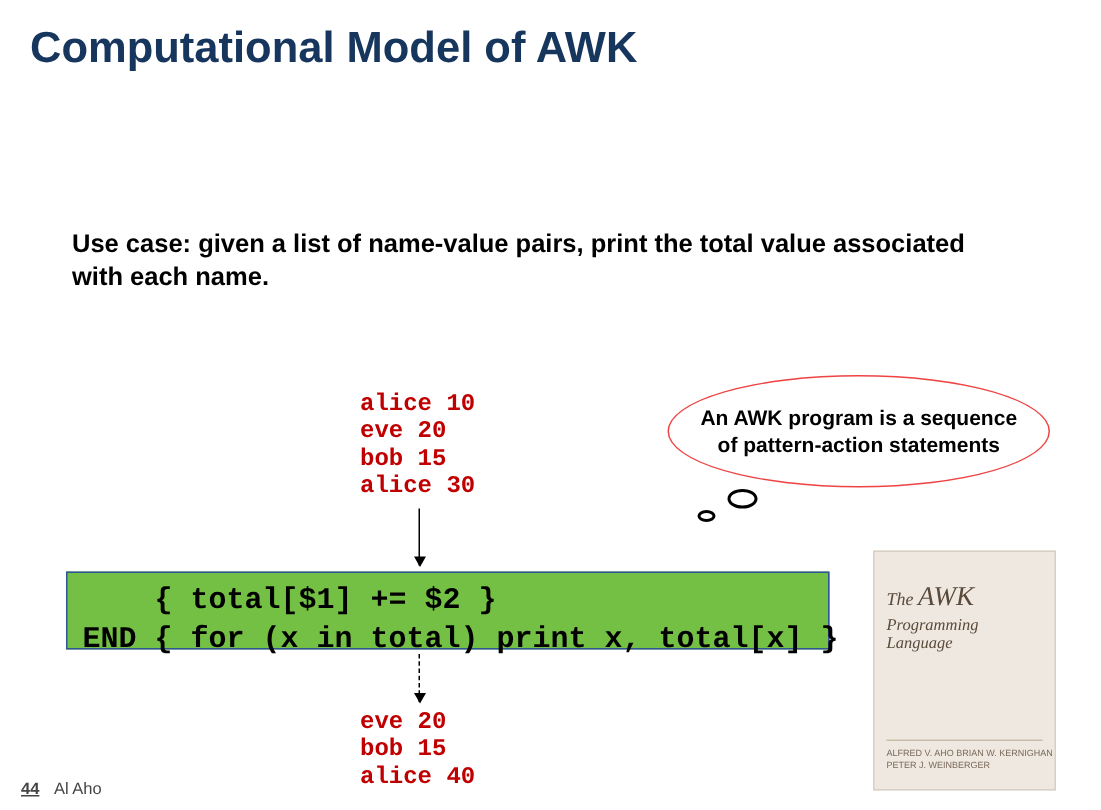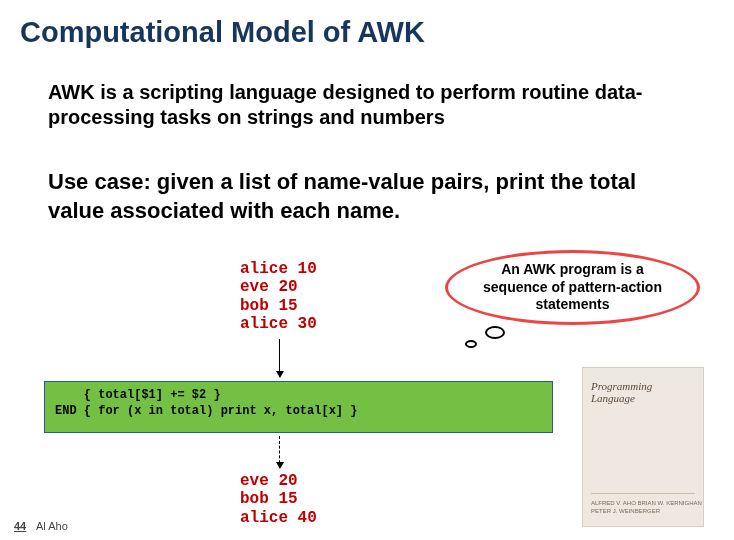--- a/index.html
+++ b/index.html
@@ -1,27 +1,27 @@
 <!DOCTYPE html>
 <html><head>
 <meta charset="utf-8">
 <style>
   * { box-sizing: border-box; margin: 0; padding: 0; }
   html, body { width: 734px; height: 540px; font-family: Arial, Helvetica, sans-serif; background: #fff; color: #000; }
   .slide { position: relative; width: 734px; height: 540px; overflow: hidden; }
   .title { position: absolute; left: 20px; top: 16px; font-size: 29px; font-weight: bold; color: #17365d; }
   .desc { position: absolute; left: 48px; top: 80px; right: 38px; font-size: 20px; font-weight: bold; line-height: 1.25; }
-  .usecase { position: absolute; left: 48px; top: 168px; right: 60px; font-size: 22px; font-weight: bold; line-height: 1.3; }
+  .usecase { position: absolute; left: 48px; top: 152px; right: 60px; font-size: 17px; font-weight: bold; line-height: 1.3; }
   .input-data { position: absolute; left: 240px; top: 260px; font-family: "Courier New", monospace; font-size: 16px; font-weight: bold; color: #c00000; white-space: pre; line-height: 1.15; }
   .callout { position: absolute; left: 445px; top: 250px; width: 260px; height: 100px; }
-  .callout-bubble { position: absolute; left: 0; top: 0; width: 255px; height: 75px; border: 3px solid #ef4444; border-radius: 50%; background: #fff; display: flex; align-items: center; justify-content: center; padding: 6px 20px; z-index: 3; }
+  .callout-bubble { position: absolute; left: 0; top: 0; width: 255px; height: 75px; border: 1px solid #ef4444; border-radius: 50%; background: #fff; display: flex; align-items: center; justify-content: center; padding: 6px 20px; z-index: 3; }
   .callout-text { font-size: 14px; font-weight: bold; text-align: center; line-height: 1.25; }
   .tail1 { position: absolute; left: 40px; top: 76px; width: 20px; height: 13px; border: 2.5px solid #000; border-radius: 50%; background: #fff; z-index: 2; }
   .tail2 { position: absolute; left: 20px; top: 90px; width: 12px; height: 8px; border: 2.5px solid #000; border-radius: 50%; background: #fff; z-index: 2; }
-  .code-box { position: absolute; left: 44px; top: 381px; width: 509px; height: 52px; background: #74c044; border: 1px solid #2f5597; padding: 6px 10px; font-family: "Courier New", monospace; font-size: 12px; font-weight: bold; white-space: pre; line-height: 1.3; }
+  .code-box { position: absolute; left: 44px; top: 381px; width: 509px; height: 52px; background: #74c044; border: 1px solid #2f5597; padding: 6px 10px; font-family: "Courier New", monospace; font-size: 20px; font-weight: bold; white-space: pre; line-height: 1.3; }
   .arrow-down { position: absolute; width: 1px; background: #000; }
   .arrow-down::after { content: ""; position: absolute; bottom: -1px; left: -3.5px; border-left: 4px solid transparent; border-right: 4px solid transparent; border-top: 7px solid #000; }
   .arrow1 { left: 279px; top: 339px; height: 38px; }
   .arrow2 { left: 279px; top: 436px; height: 32px; border-left: 1px dashed #000; background: transparent; }
   .arrow2::after { left: -4.5px; }
   .output-data { position: absolute; left: 240px; top: 472px; font-family: "Courier New", monospace; font-size: 16px; font-weight: bold; color: #c00000; white-space: pre; line-height: 1.15; }
   .book { position: absolute; right: 30px; top: 367px; width: 122px; height: 160px; background: #efe8e0; border: 1px solid #d8cfc4; padding: 10px 8px; }
   .book-brand { font-size: 7px; color: #666; letter-spacing: 0.5px; }
   .book-title { font-family: Georgia, 'Times New Roman', serif; font-size: 12px; font-style: italic; color: #5a4a3a; margin-top: 8px; line-height: 1.25; }
   .book-title .big { font-size: 18px; }
@@ -31,21 +31,20 @@
   .page-num { position: absolute; left: 14px; bottom: 8px; font-size: 11px; font-weight: bold; color: #444; text-decoration: underline; }
   .author { position: absolute; left: 36px; bottom: 8px; font-size: 11px; color: #444; margin-top: 12px; }
 </style>
 </head>
 <body>
 
 <div class="slide">
 
   <div class="title">Computational Model of AWK</div>
 
-  <div class="desc">AWK is a scripting language designed to perform routine data-processing tasks on strings and numbers</div>
 
   <div class="usecase">Use case: given a list of name-value pairs, print the total value associated with each name.</div>
 
   <div class="input-data">alice 10
 eve 20
 bob 15
 alice 30</div>
 
   <div class="callout">
     <div class="callout-bubble">
@@ -61,20 +60,24 @@
 END { for (x in total) print x, total[x] }</div>
 
   <div class="arrow-down arrow2"></div>
 
   <div class="output-data">eve 20
 bob 15
 alice 40</div>
 
   <div class="book">
     <div class="book-brand"></div>
+    <div class="book-title">
+      <span>The</span>
+      <span class="big">AWK</span>
+    </div>
     <div class="book-sub">Programming Language</div>
     <div class="book-rule"></div>
     <div class="book-authors">ALFRED V. AHO
 BRIAN W. KERNIGHAN
 PETER J. WEINBERGER</div>
   </div>
 
   <div class="page-num">44</div>
   <div class="author">Al Aho</div>
 

